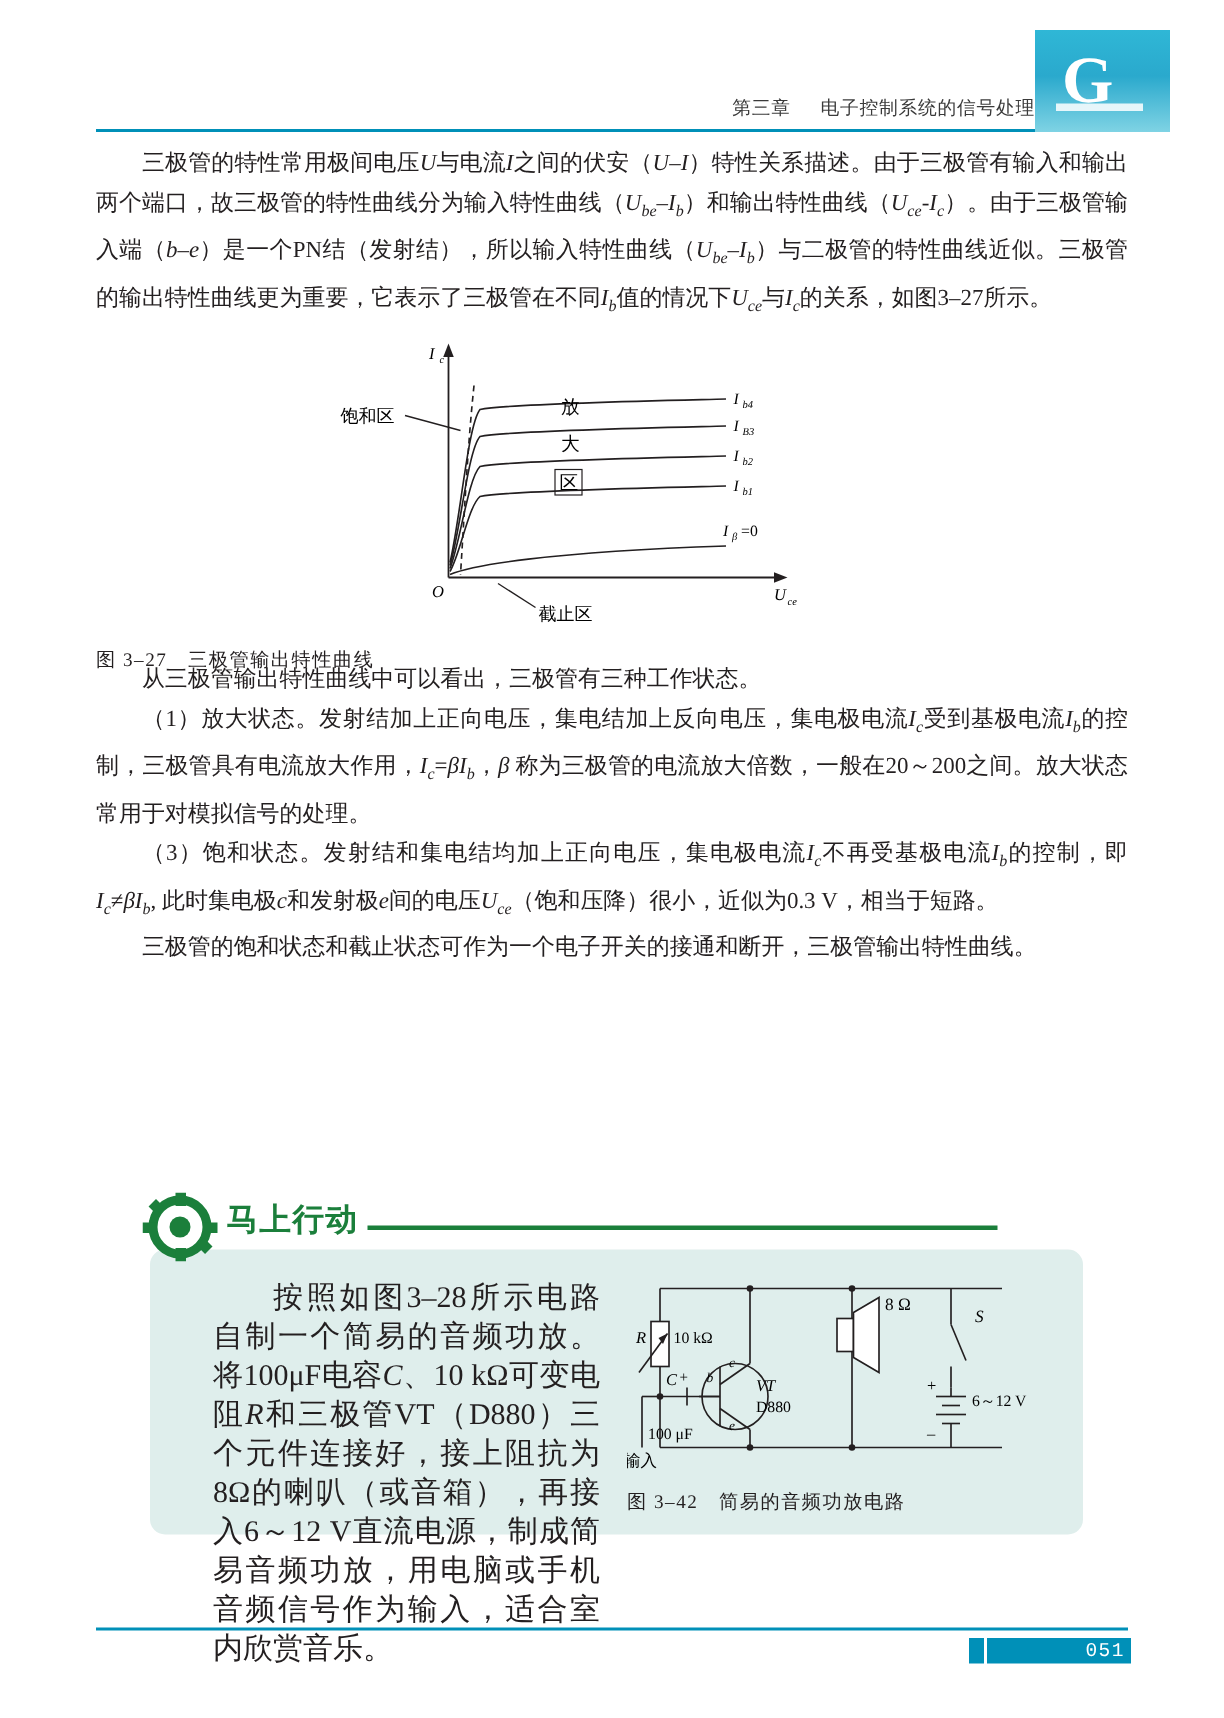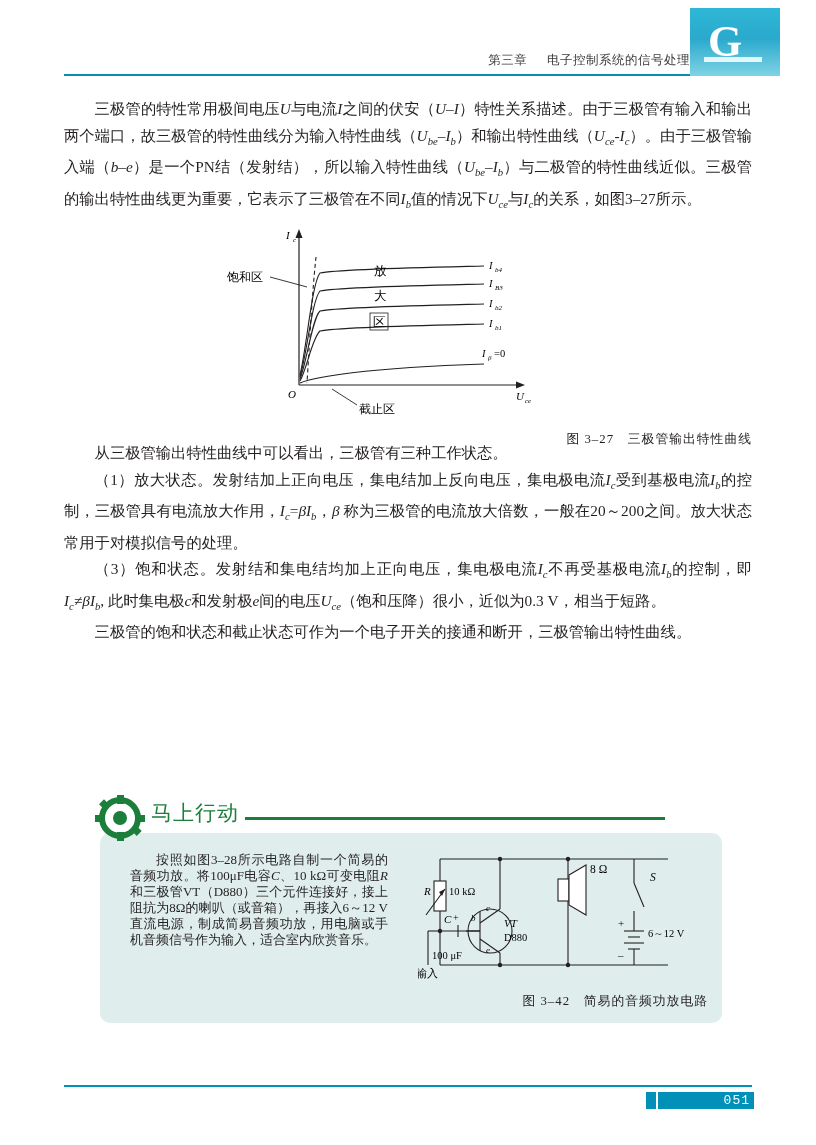--- a/index.html
+++ b/index.html
@@ -12,21 +12,21 @@
     background: #ffffff;
     font-family: "Liberation Serif", "DejaVu Serif", serif;
     color: #231f20;
     position: relative;
     overflow: hidden;
   }
 
   
   .header-band {
     position: absolute;
-    top: 0;
+    top: 12px;
     left: 0;
     width: 816px;
     height: 86px;
     text-decoration: underline;
   }
   .header-rule {
     position: absolute;
     top: 74px;
     left: 64px;
     width: 688px;
@@ -89,21 +89,21 @@
   sub { font-size: 70%; }
 
   
   .fig1-wrap {
     position: relative;
     width: 688px;
     height: 215px;
     margin-top: 8px;
   }
   .fig1-cap, .fig2-cap {
-    text-align: right;
+    text-align: left;
     font-size: 12.8px;
     color: #231f20;
     letter-spacing: 1px;
     font-family: "Liberation Serif", serif;
   }
   .fig1-cap { margin-top: 2px; }
 
   
   .action-box {
     position: absolute;
@@ -119,40 +119,40 @@
     left: 95px;
     top: 795px;
     width: 640px;
     height: 46px;
   }
   .action-title {
     position: absolute;
     left: 56px;
     top: 4px;
     font-size: 21px;
-    font-weight: normal;
+    font-weight: bold;
     color: #1b7f3b;
     font-family: "Liberation Serif", serif;
     letter-spacing: 1px;
   }
   .action-rule {
     position: absolute;
     left: 150px;
     top: 22px;
     width: 420px;
     height: 3px;
     background: #1b7f3b;
   }
   .action-text {
     position: absolute;
-    left: 130px;
+    left: 142px;
     top: 852px;
     width: 258px;
-    font-size: 13px;
-    line-height: 16px;
+    font-size: 20px;
+    line-height: 26px;
     text-align: justify;
     text-indent: 2em;
   }
   .fig2-holder {
     position: absolute;
     left: 418px;
     top: 845px;
     width: 290px;
     height: 170px;
   }

